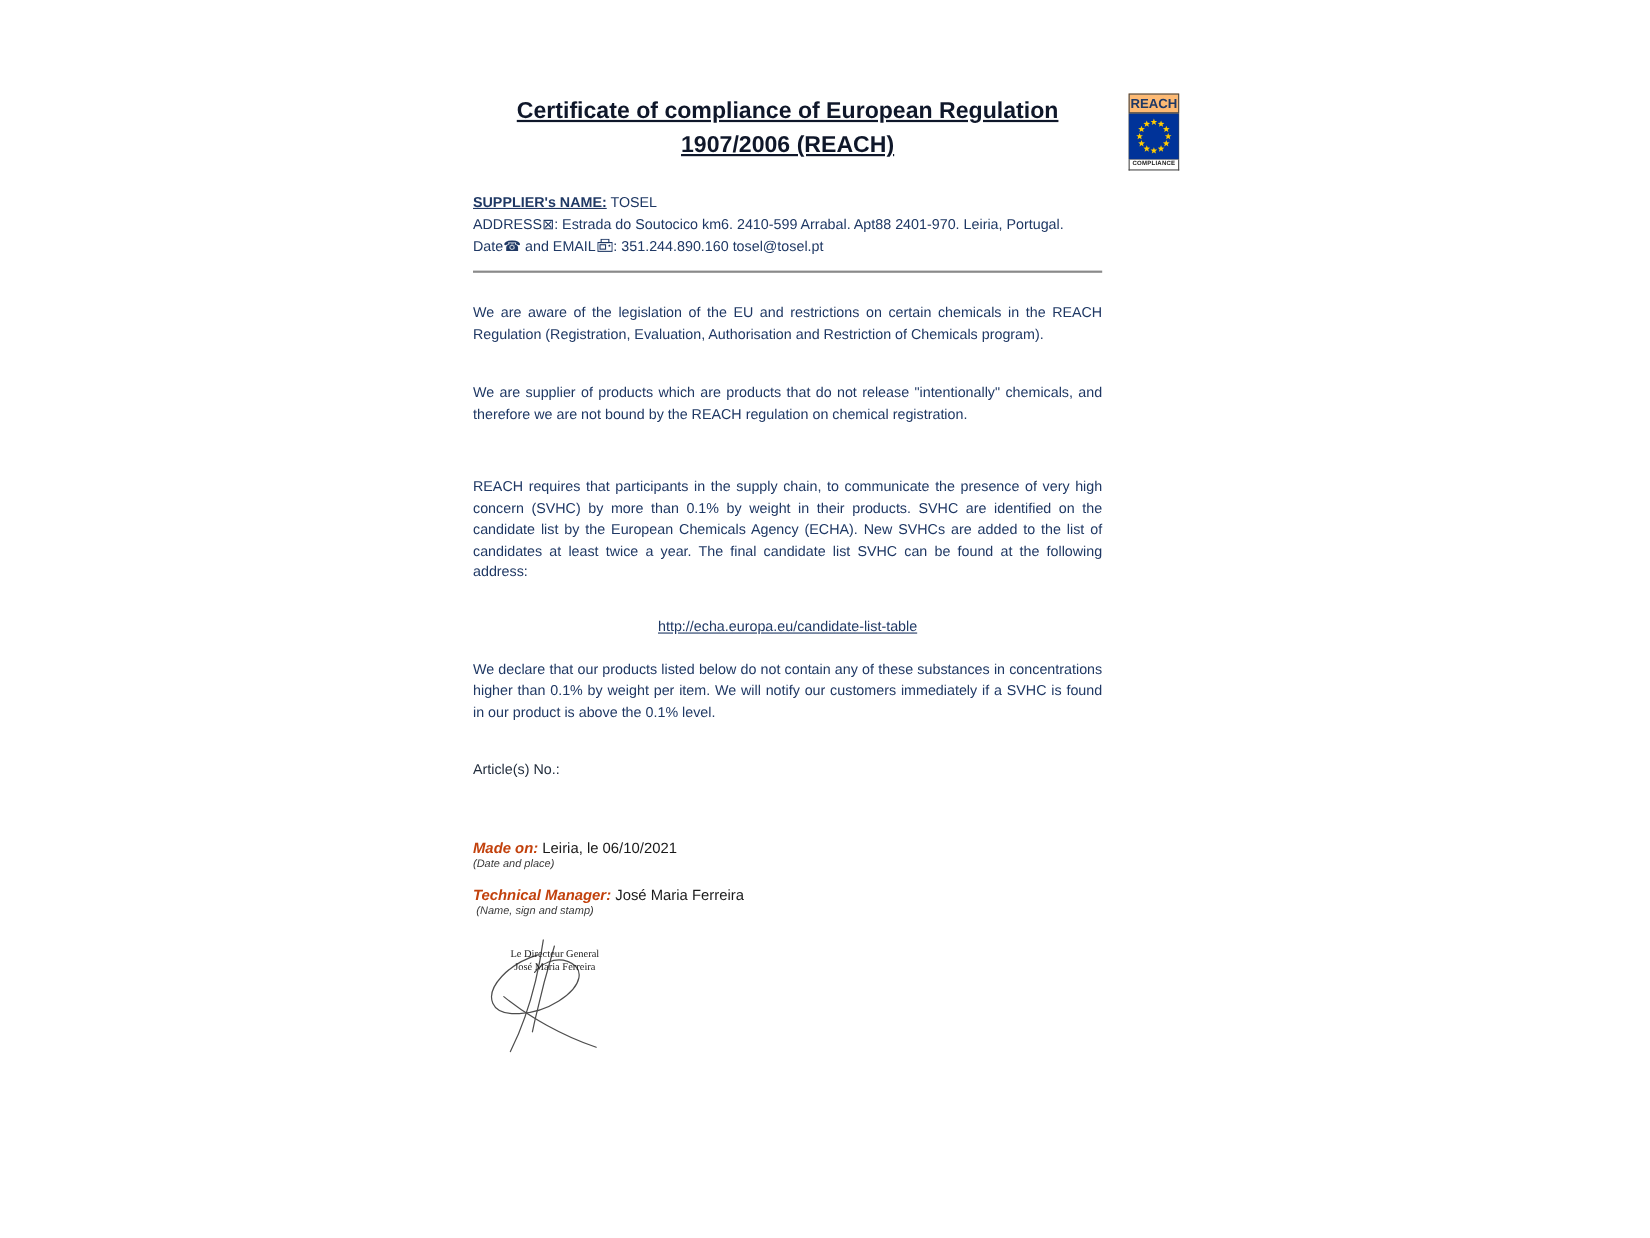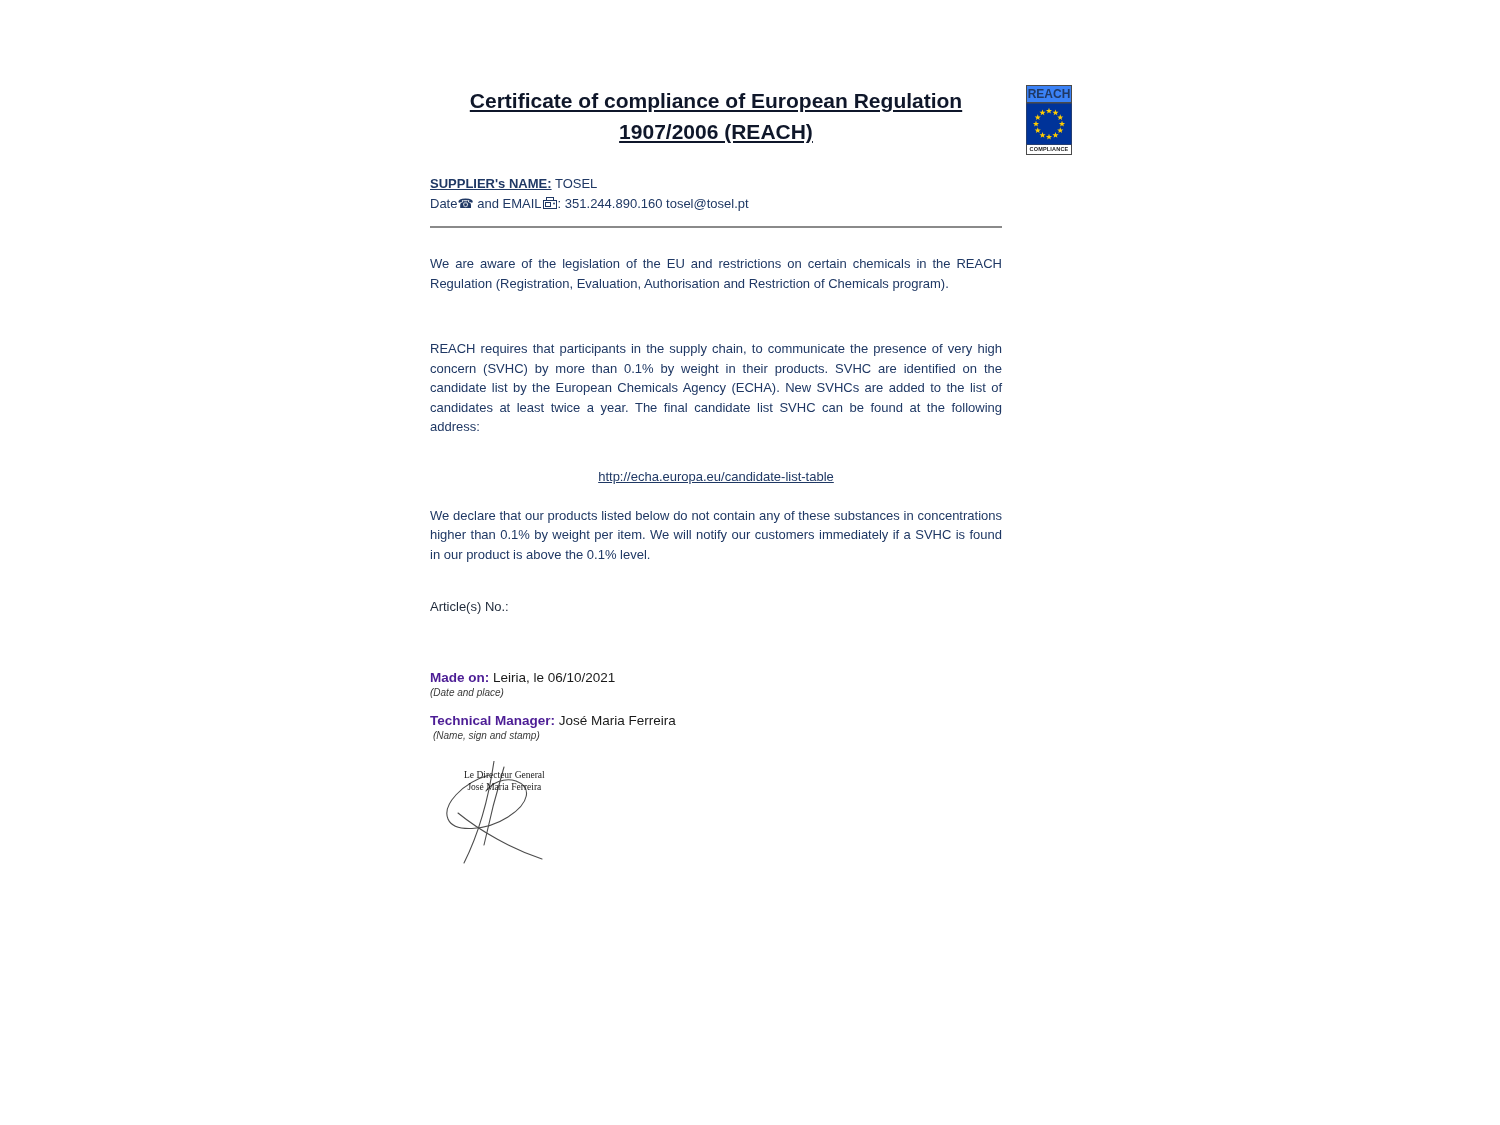--- a/index.html
+++ b/index.html
@@ -27,38 +27,38 @@
   .p2 { margin-top:34px; }
   .p3 { margin-top:46px; }
   .p4 { margin-top:22px; }
 
   .link-line { margin:32px 0 0 0; text-align:center; font-size:13px; }
   .link { color:#1F3864; cursor:pointer; }
 
   .articles { margin:35px 0 0 0; font-size:13px; color:#1f2a3a; }
 
   .made-on { margin-top:56px; font-size:13.5px; }
-  .label { font-weight:bold; color:#4c1d95; }
+  .label { font-weight:bold; color:#c2410c;font-style:italic; }
   .italic-val { color:#1a1a1a; }
   .plain-val { color:#1a1a1a; }
   .note { margin-top:2px; font-size:10px; font-style:italic; color:#3a3a3a; }
   .manager { margin-top:15px; font-size:13.5px; }
   .note-indent { padding-left:3px; }
 
   .signature-block { position:relative; margin-top:20px; margin-left:4px; width:170px; height:118px; }
   .scribble { position:absolute; left:0; top:0; }
   .stamp {
     position:absolute; left:30px; top:8px;
     font-family:"Liberation Serif", serif; font-size:9.5px; line-height:12px;
     color:#1a1a1a; text-align:center; white-space:nowrap;
   }
 
   .reach-logo { position:absolute; left:1026px; top:85px; width:46px; text-align:center; }
   .reach-logo-top {
-    box-sizing:border-box; border:1px solid #4a4a4a; background:#3b82f6;
+    box-sizing:border-box; border:1px solid #4a4a4a; background:#fdba74;
     color:#1F3864; font-weight:bold; font-size:12px; line-height:16px;
   }
   .eu-flag { display:block; }
   .reach-logo-bottom {
     box-sizing:border-box; border:1px solid #4a4a4a; border-top:none; background:#ffffff;
     color:#222222; font-weight:bold; font-size:5.5px; line-height:9px; letter-spacing:0.2px;
   }
 </style>
 </head>
 <body>
@@ -87,32 +87,34 @@
     </svg>
     <div class="reach-logo-bottom">COMPLIANCE</div>
   </div>
 
   <div class="doc">
 
     <h1 class="title"><span>Certificate of compliance of European Regulation</span><br><span>1907/2006 (REACH)</span></h1>
 
     <div class="supplier">
       <div class="supplier-line"><span class="bold-underline">SUPPLIER's NAME:</span> <span>TOSEL</span></div>
+      <div class="supplier-line"><span>ADDRESS</span><span class="inline-icon">⊠</span><span>: Estrada do Soutocico km6. 2410-599 Arrabal. Apt88 2401-970. Leiria, Portugal.</span></div>
       <div class="supplier-line"><span>Date</span><span class="inline-icon">☎</span><span> and EMAIL</span><svg class="fax-icon-svg" width="14" height="12" viewBox="0 0 14 12" style="color:#1F3864">
             <rect x="0.5" y="3.5" width="13" height="8" fill="none" stroke="currentColor"></rect>
             <rect x="3.5" y="0.5" width="7" height="3" fill="none" stroke="currentColor"></rect>
             <rect x="2.5" y="5.5" width="5" height="4" fill="none" stroke="currentColor"></rect>
             <circle cx="11" cy="6.5" r="0.9" fill="currentColor"></circle>
           </svg><span>: 351.244.890.160 tosel@tosel.pt</span></div>
     </div>
 
     <hr class="rule">
 
     <p class="para p1">We are aware of the legislation of the EU and restrictions on certain chemicals in the REACH Regulation (Registration, Evaluation, Authorisation and Restriction of Chemicals program).</p>
 
+    <p class="para p2">We are supplier of products which are products that do not release "intentionally" chemicals, and therefore we are not bound by the REACH regulation on chemical registration.</p>
 
     <p class="para p3">REACH requires that participants in the supply chain, to communicate the presence of very high concern (SVHC) by more than 0.1% by weight in their products. SVHC are identified on the candidate list by the European Chemicals Agency (ECHA). New SVHCs are added to the list of candidates at least twice a year. The final candidate list SVHC can be found at the following address:</p>
 
     <p class="link-line"><a class="link" href="#">http://echa.europa.eu/candidate-list-table</a></p>
 
     <p class="para p4">We declare that our products listed below do not contain any of these substances in concentrations higher than 0.1% by weight per item. We will notify our customers immediately if a SVHC is found in our product is above the 0.1% level.</p>
 
     <p class="articles">Article(s) No.:</p>
 
     <div class="made-on"><span class="label">Made on:</span> <span class="italic-val">Leiria, le</span> <span class="plain-val">06/10/2021</span></div>

